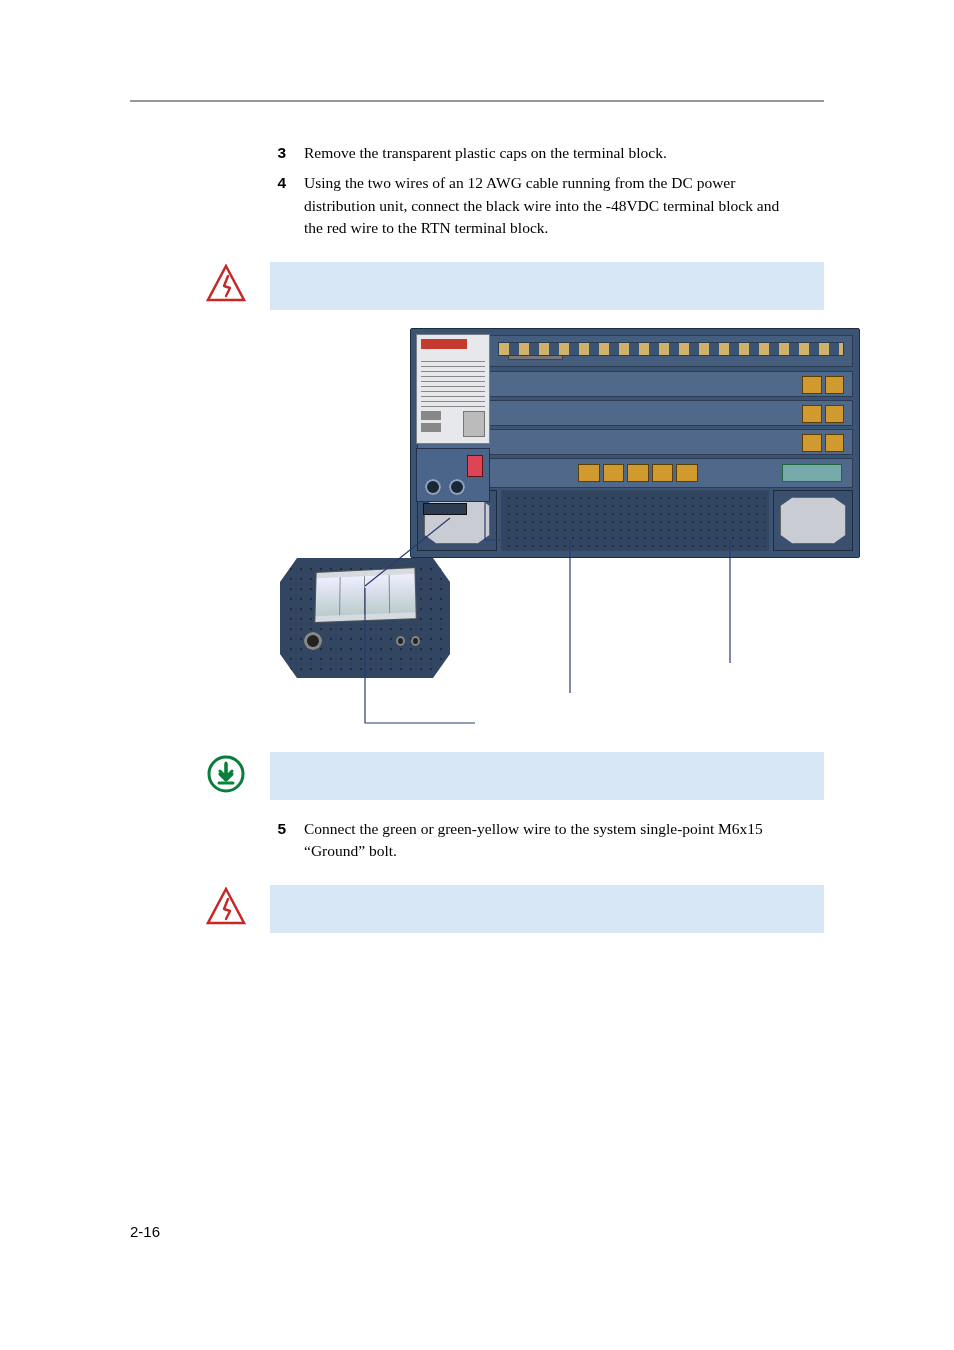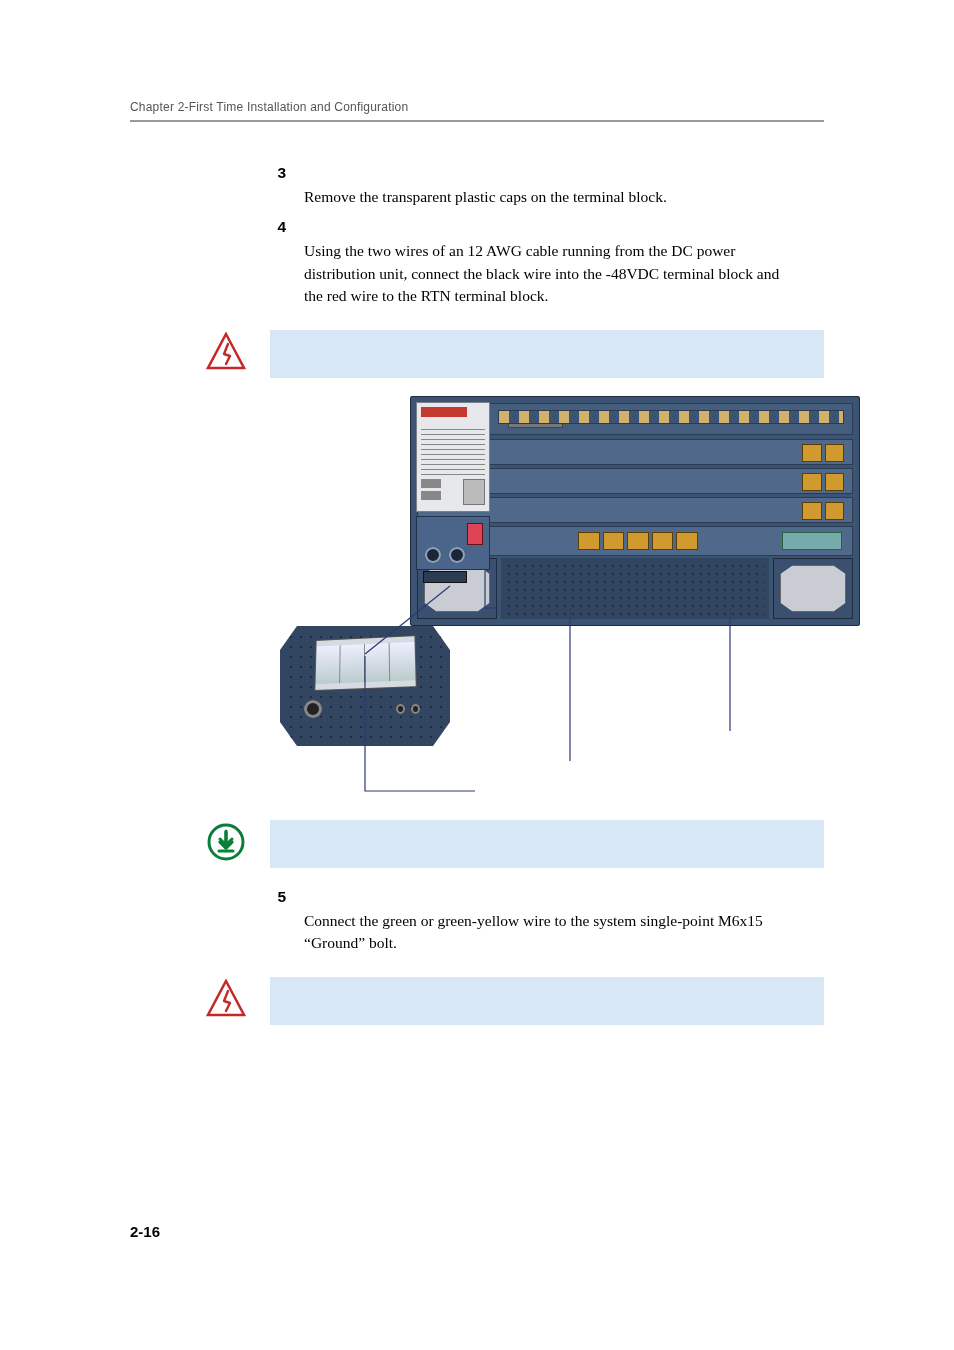--- a/index.html
+++ b/index.html
@@ -36,21 +36,21 @@
     margin-bottom: 8px;
     line-height: 1.45;
     font-size: 15.5px;
   }
   .step-num {
     font-family: Arial, Helvetica, sans-serif;
     font-weight: 700;
     min-width: 16px;
     text-align: right;
   }
-  .step-text { flex: 1; margin-top: 24px; }
+  .step-text { flex: 1; }
 
   .callout-row {
     position: relative;
     margin: 22px 0 18px 0;
     height: 48px;
   }
   .callout-icon {
     position: absolute;
     left: 76px;
     top: 2px;
@@ -64,21 +64,21 @@
     top: 0;
     bottom: 0;
     background: #d7e7f5;
   }
 
   .page-num {
     position: absolute;
     left: 130px;
     bottom: 110px;
     font-family: Arial, Helvetica, sans-serif;
-    font-weight: 700;
+    font-weight: 400;
     font-size: 15px;
   }
 
   
   .figure-wrap {
     margin-left: 60px;
     margin-top: 6px;
     margin-bottom: 24px;
     width: 640px;
     height: 400px;
@@ -186,21 +186,20 @@
   .screw-dots span{ width:10px;height:10px;border-radius:50%;background:#222; box-shadow:inset 0 0 0 2px #888;}
 
   
   .warn-tri svg, .tip-dot svg { display:block; }
 </style>
 </head>
 <body>
 
 <div class="page">
 
-  <div class="running-head">Chapter 2-First Time Installation and Configuration</div>
   <div class="rule"></div>
 
   <div class="content-col">
     <div class="step">
       <div class="step-num">3</div>
       <div class="step-text">Remove the transparent plastic caps on the terminal block.</div>
     </div>
     <div class="step">
       <div class="step-num">4</div>
       <div class="step-text">Using the two wires of an 12 AWG cable running from the DC power distribution unit, connect the black wire into the -48VDC terminal block and the red wire to the RTN terminal block.</div>

